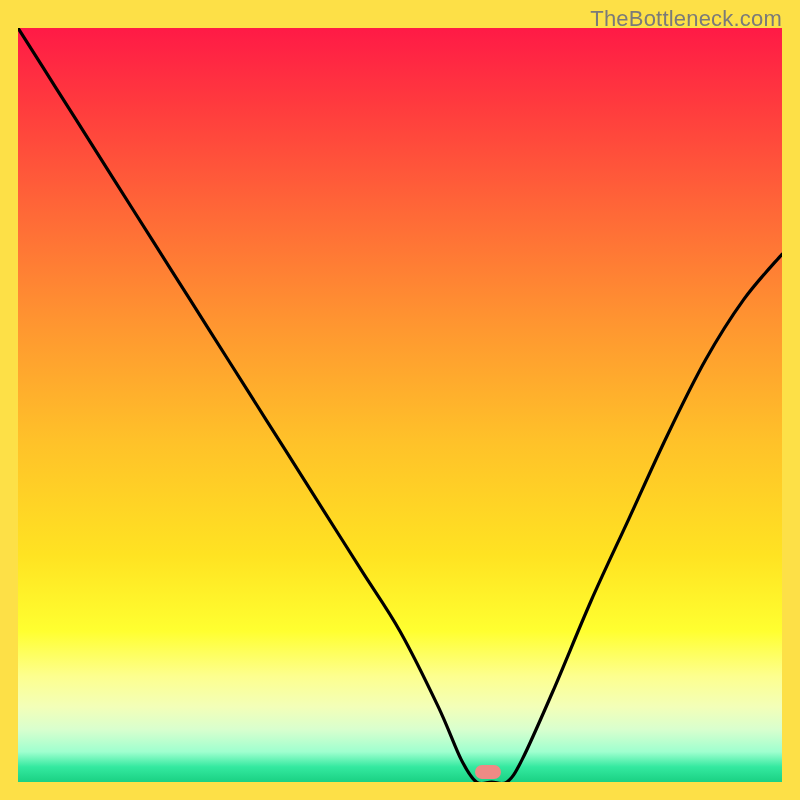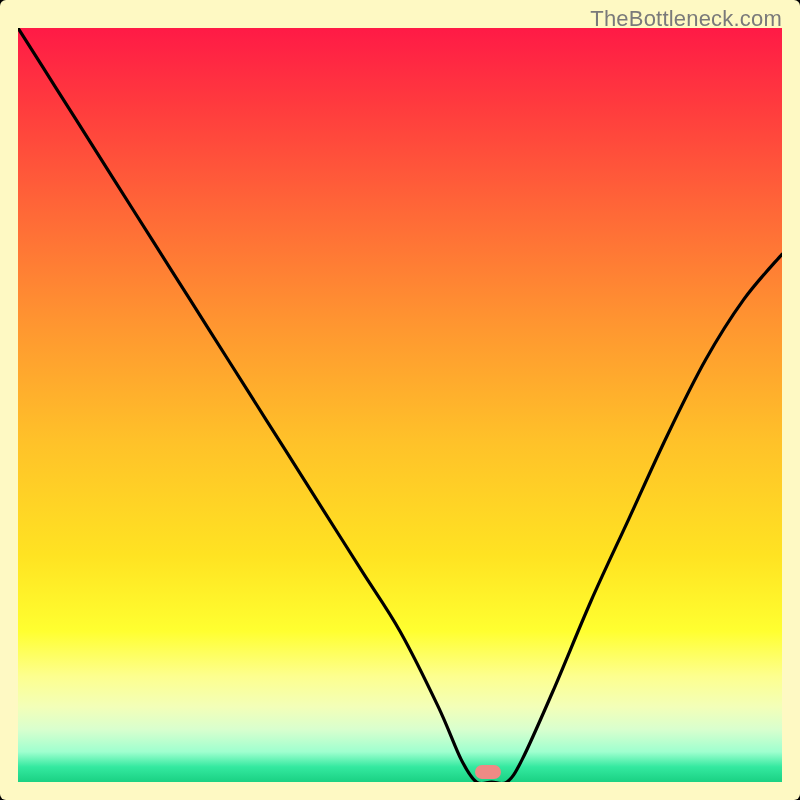--- a/index.html
+++ b/index.html
@@ -8,22 +8,21 @@
     width: 800px;
     height: 800px;
     background: #000;
     overflow: hidden;
     font-family: Arial, Helvetica, sans-serif;
   }
   .stage {
     position: relative;
     width: 800px;
     height: 800px;
-    background: #fef9c3;
-    border-radius: 6px;
+    background: #fde047;
   }
   .frame {
     position: absolute;
     left: 18px;
     top: 28px;
     width: 764px;
     height: 754px;
     box-sizing: border-box;
   }
   .plot-area {

